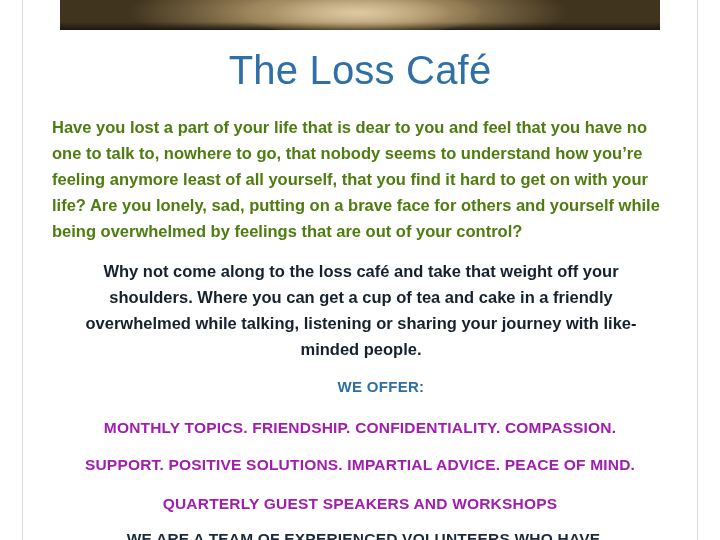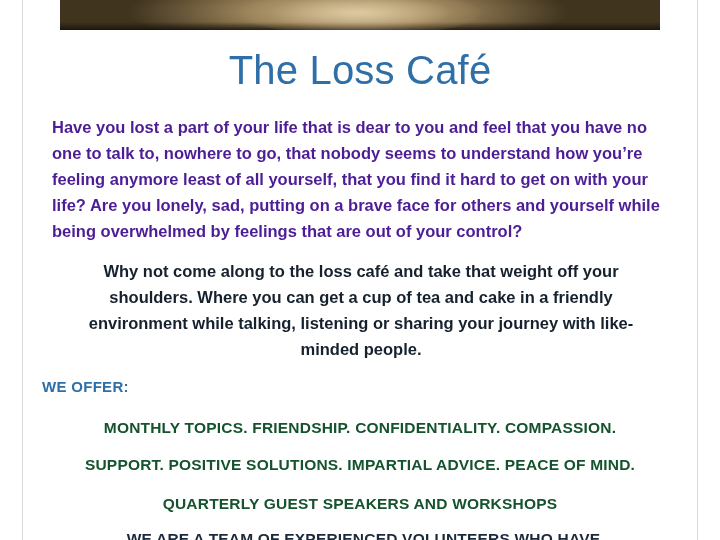--- a/index.html
+++ b/index.html
@@ -77,56 +77,57 @@
   }
 
   
   .para1 {
     position: absolute;
     left: 52px;
     width: 616px;
     top: 114px;
     font-size: 16.5px;
     line-height: 26px;
-    color: #4c1d95;
+    color: #4d7c0f;
     font-weight: bold;
     text-align: left;
   }
   .para2 {
     position: absolute;
     left: 68px;
     width: 586px;
     top: 258px;
     font-size: 16.5px;
     line-height: 26px;
     color: #16212e;
     font-weight: bold;
     text-align: center;
   }
 
   .we-offer {
     position: absolute;
     left: 0;
     right: 0;
     top: 378px;
+    text-align: center;
     font-size: 15px;
     font-weight: bold;
     color: #2f6fa8;
     letter-spacing: 0.3px;
     padding-left: 42px;
   }
 
   .offer-line {
     position: absolute;
     left: 0;
     right: 0;
     text-align: center;
     font-size: 15.5px;
     font-weight: bold;
-    color: #14532d;
+    color: #a21caf;
     letter-spacing: 0.2px;
   }
   .offer-line.l1 { top: 419px; }
   .offer-line.l2 { top: 456px; }
   .offer-line.l3 { top: 495px; }
   .offer-line.l4 {
     top: 530px;
     color: #1b2a3a;
     
   }
@@ -153,21 +154,21 @@
   <div class="page-edge right"></div>
 
   <div class="photo-band">
     <div class="photo-inner"></div>
   </div>
 
   <div class="title">The Loss Café</div>
 
   <div class="para1">Have you lost a part of your life that is dear to you and feel that you have no one to talk to, nowhere to go, that nobody seems to understand how you’re feeling anymore least of all yourself, that you find it hard to get on with your life?  Are you lonely, sad, putting on a brave face for others and yourself while being overwhelmed by feelings that are out of your control?</div>
 
-  <div class="para2">Why not come along to the loss café and take that weight off your shoulders. Where you can get a cup of tea and cake in a friendly environment while talking, listening or sharing your journey with like-minded people.</div>
+  <div class="para2">Why not come along to the loss café and take that weight off your shoulders. Where you can get a cup of tea and cake in a friendly overwhelmed while talking, listening or sharing your journey with like-minded people.</div>
 
   <div class="we-offer">WE OFFER:</div>
 
   <div class="offer-line l1">MONTHLY TOPICS.   FRIENDSHIP.    CONFIDENTIALITY.  COMPASSION.</div>
   <div class="offer-line l3">QUARTERLY GUEST SPEAKERS AND WORKSHOPS</div>
   <div class="offer-line l2">SUPPORT.  POSITIVE SOLUTIONS.  IMPARTIAL ADVICE.  PEACE OF MIND.</div>
 
   <div class="clip-bottom">
     <div class="offer-line l4">WE ARE A TEAM OF EXPERIENCED VOLUNTEERS WHO HAVE</div>
   </div>

